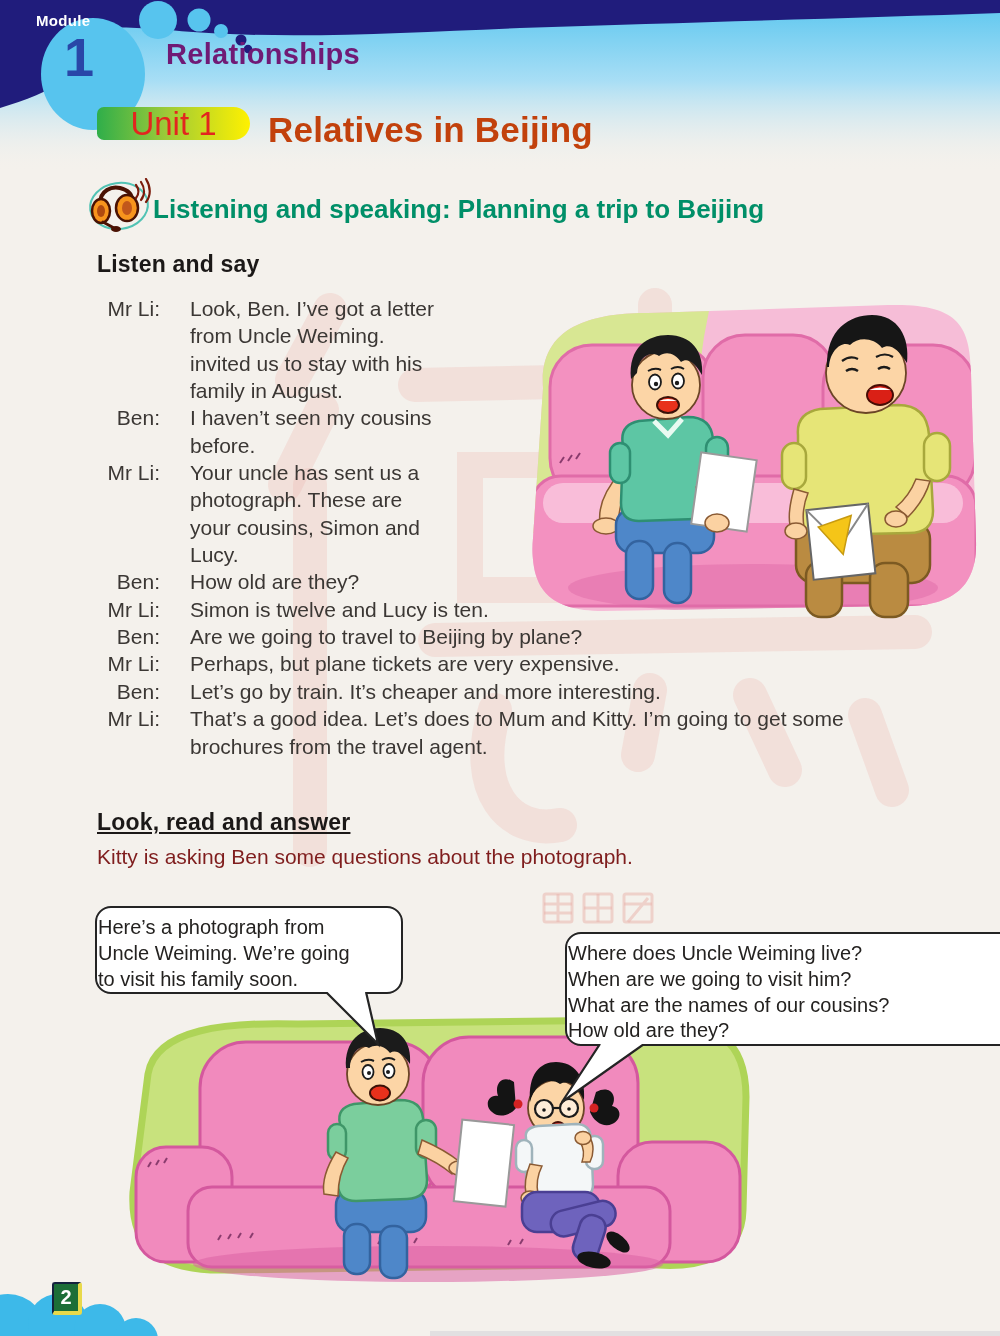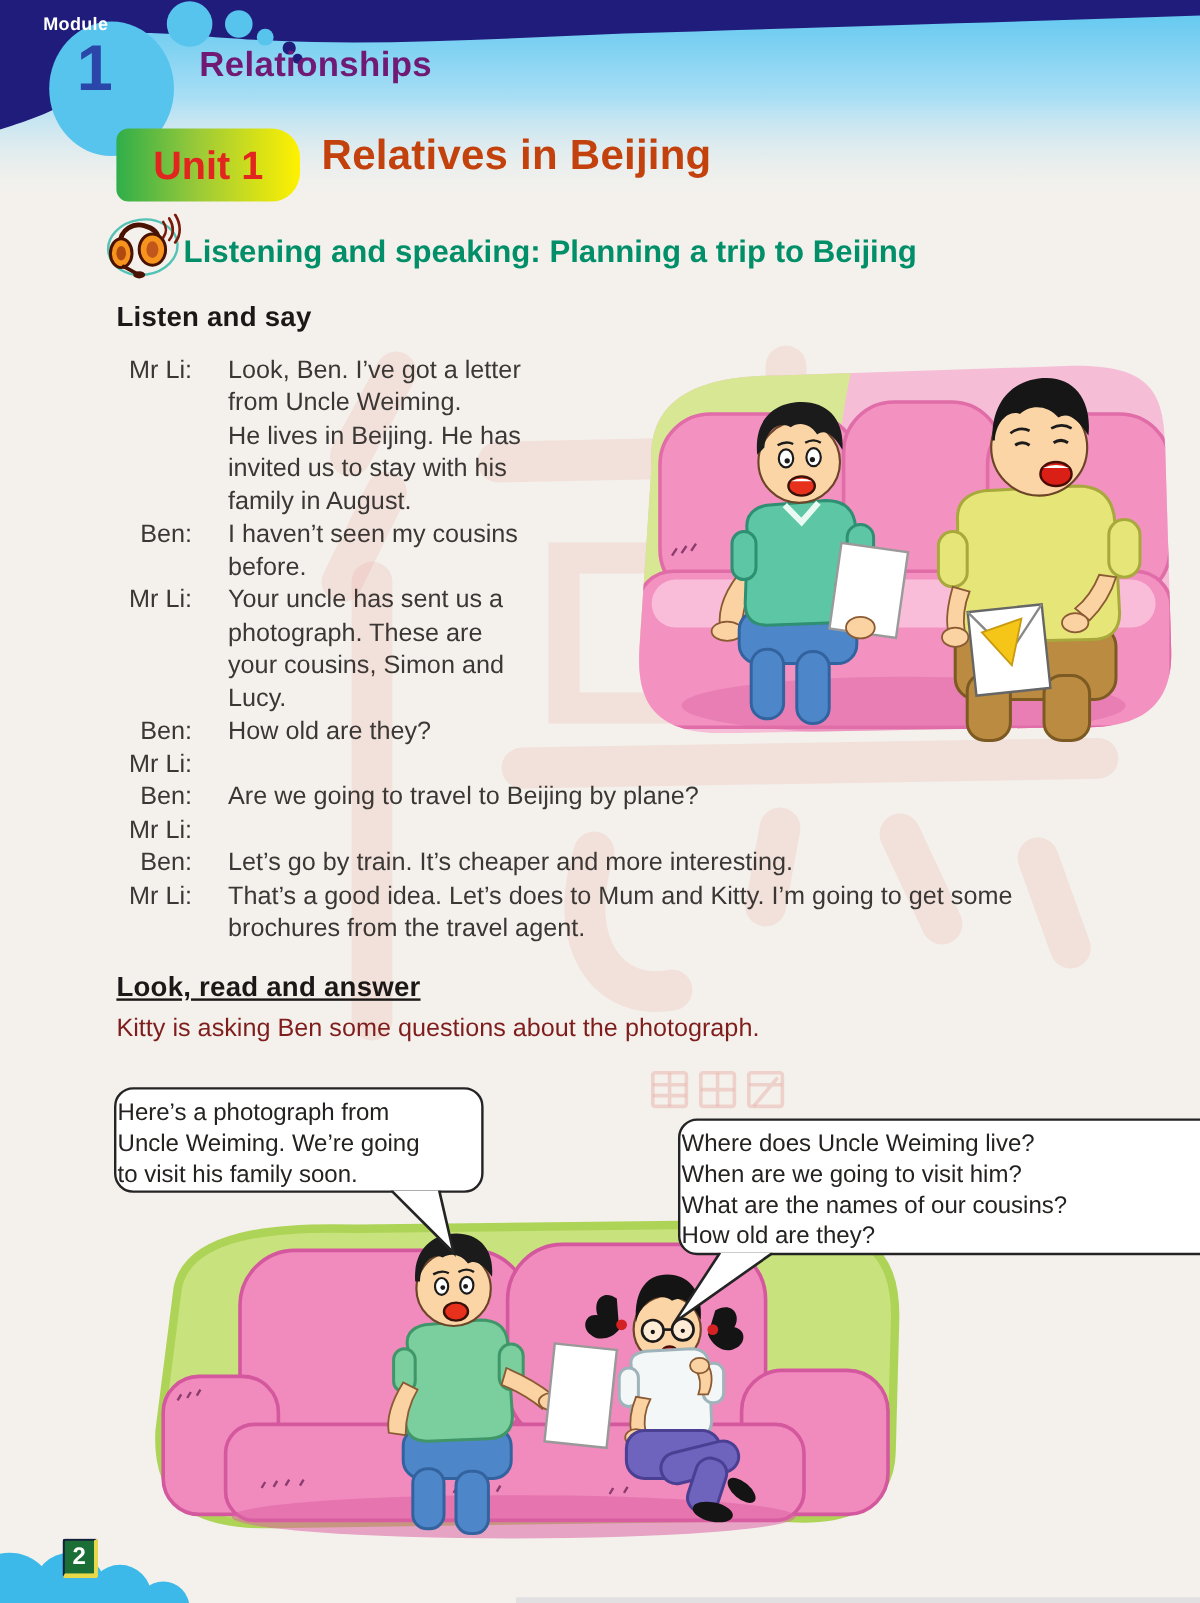--- a/index.html
+++ b/index.html
@@ -9,25 +9,25 @@
     font-family:"Liberation Sans", sans-serif;
   }
   .abs{position:absolute;}
   
   .hdr-svg{left:0;top:0;}
   .module-label{left:36px;top:12px;font-size:15px;font-weight:700;color:#ffffff;letter-spacing:.3px;}
   .module-number{left:64px;top:26px;font-size:54px;font-weight:800;color:#2946a8;}
   .module-title{left:166px;top:38px;font-size:29px;font-weight:800;color:#701a75;letter-spacing:.3px;}
   
   .unit-badge{
-    left:97px;top:107px;width:153px;height:61px;
+    left:97px;top:107px;width:153px;height:33px;
     background:linear-gradient(90deg,#2fae4a,#9cca38 45%,#fff100);
     border-radius:10px 24px 24px 10px;
     display:flex;align-items:center;justify-content:center;
-    font-size:33px;font-weight:700;color:#e3251f;
+    font-size:33px;font-weight:400;color:#e3251f;
   }
   .unit-title{left:268px;top:110px;font-size:35px;font-weight:800;color:#c2410c;letter-spacing:.2px;}
   
   .listen-icon{left:86px;top:178px;}
   .listening-title{left:153px;top:194px;font-size:26px;font-weight:700;color:#008f68;}
   .section-heading{font-size:23px;font-weight:800;color:#1b1817;letter-spacing:.2px;}
   .h-listen{left:97px;top:251px;}
   .h-look{left:97px;top:809px;text-decoration:underline;}
   .intro{left:97px;top:845px;font-size:21px;color:#7f1d1d;}
   
@@ -140,24 +140,20 @@
       <div class="dlg-row">
         <span class="dlg-speaker">Mr Li:</span>
         <span class="dlg-text">Look, Ben. I’ve got a letter</span>
       </div>
       <div class="dlg-row">
         <span class="dlg-speaker"></span>
         <span class="dlg-text">from Uncle Weiming.</span>
       </div>
       <div class="dlg-row">
         <span class="dlg-speaker"></span>
-        <span class="dlg-text">He lives in Beijing. He has</span>
-      </div>
-      <div class="dlg-row">
-        <span class="dlg-speaker"></span>
         <span class="dlg-text">invited us to stay with his</span>
       </div>
       <div class="dlg-row">
         <span class="dlg-speaker"></span>
         <span class="dlg-text">family in August.</span>
       </div>
       <div class="dlg-row">
         <span class="dlg-speaker">Ben:</span>
         <span class="dlg-text">I haven’t seen my cousins</span>
       </div>
@@ -180,27 +176,29 @@
       <div class="dlg-row">
         <span class="dlg-speaker"></span>
         <span class="dlg-text">Lucy.</span>
       </div>
       <div class="dlg-row">
         <span class="dlg-speaker">Ben:</span>
         <span class="dlg-text">How old are they?</span>
       </div>
       <div class="dlg-row">
         <span class="dlg-speaker">Mr Li:</span>
+        <span class="dlg-text">Simon is twelve and Lucy is ten.</span>
       </div>
       <div class="dlg-row">
         <span class="dlg-speaker">Ben:</span>
         <span class="dlg-text">Are we going to travel to Beijing by plane?</span>
       </div>
       <div class="dlg-row">
         <span class="dlg-speaker">Mr Li:</span>
+        <span class="dlg-text">Perhaps, but plane tickets are very expensive.</span>
       </div>
       <div class="dlg-row">
         <span class="dlg-speaker">Ben:</span>
         <span class="dlg-text">Let’s go by train. It’s cheaper and more interesting.</span>
       </div>
       <div class="dlg-row">
         <span class="dlg-speaker">Mr Li:</span>
         <span class="dlg-text">That’s a good idea. Let’s does to Mum and Kitty. I’m going to get some</span>
       </div>
       <div class="dlg-row">

